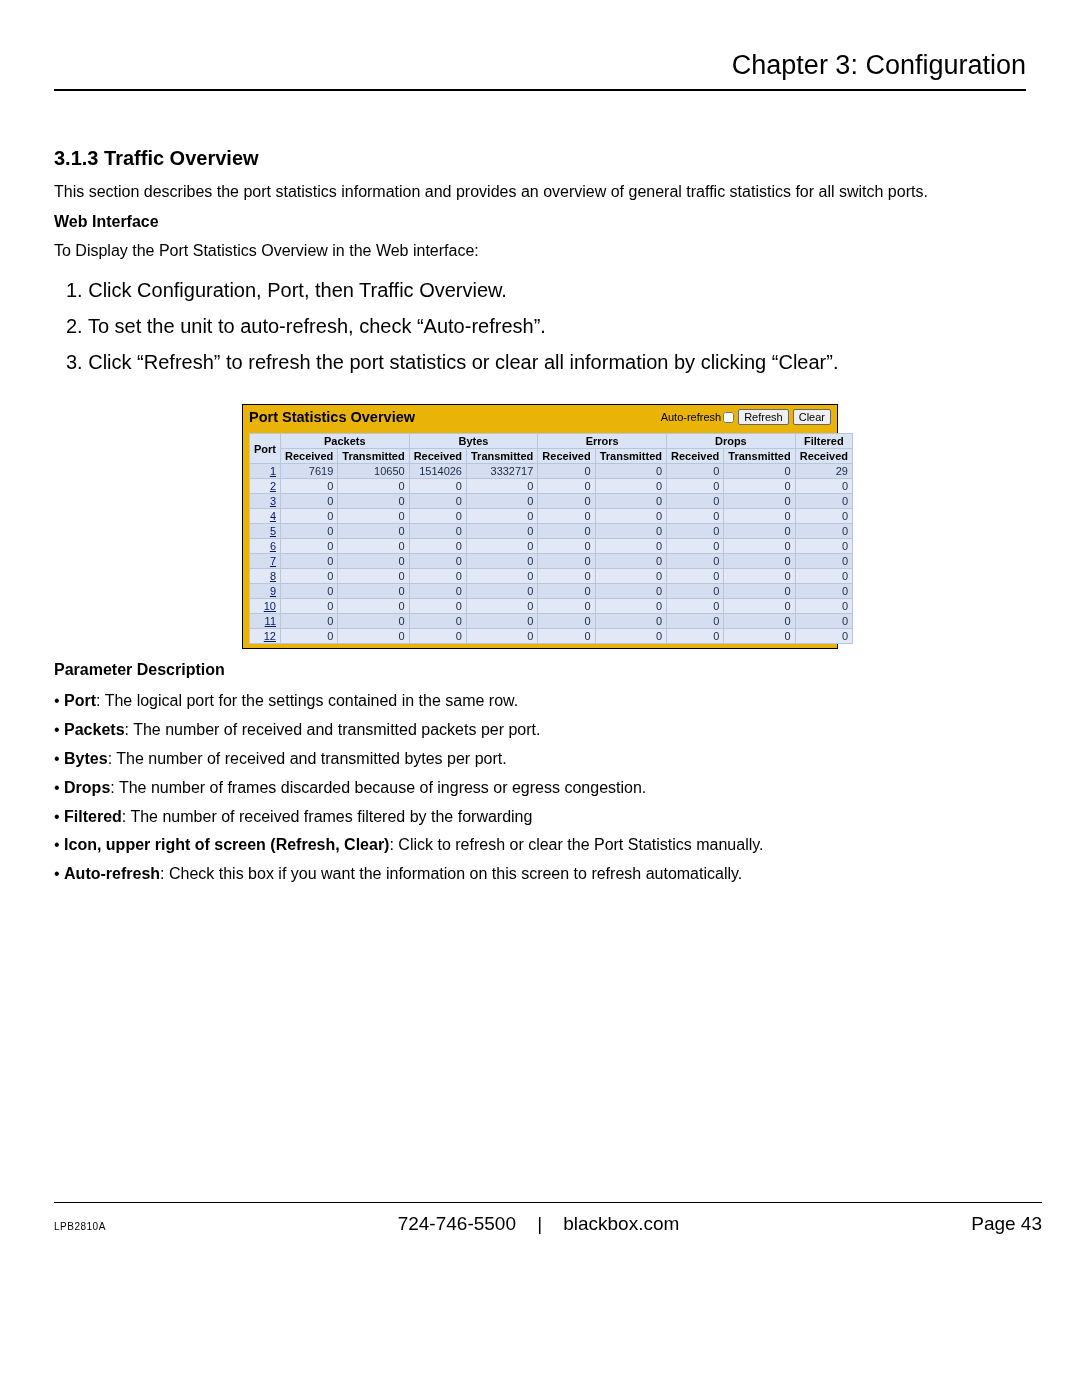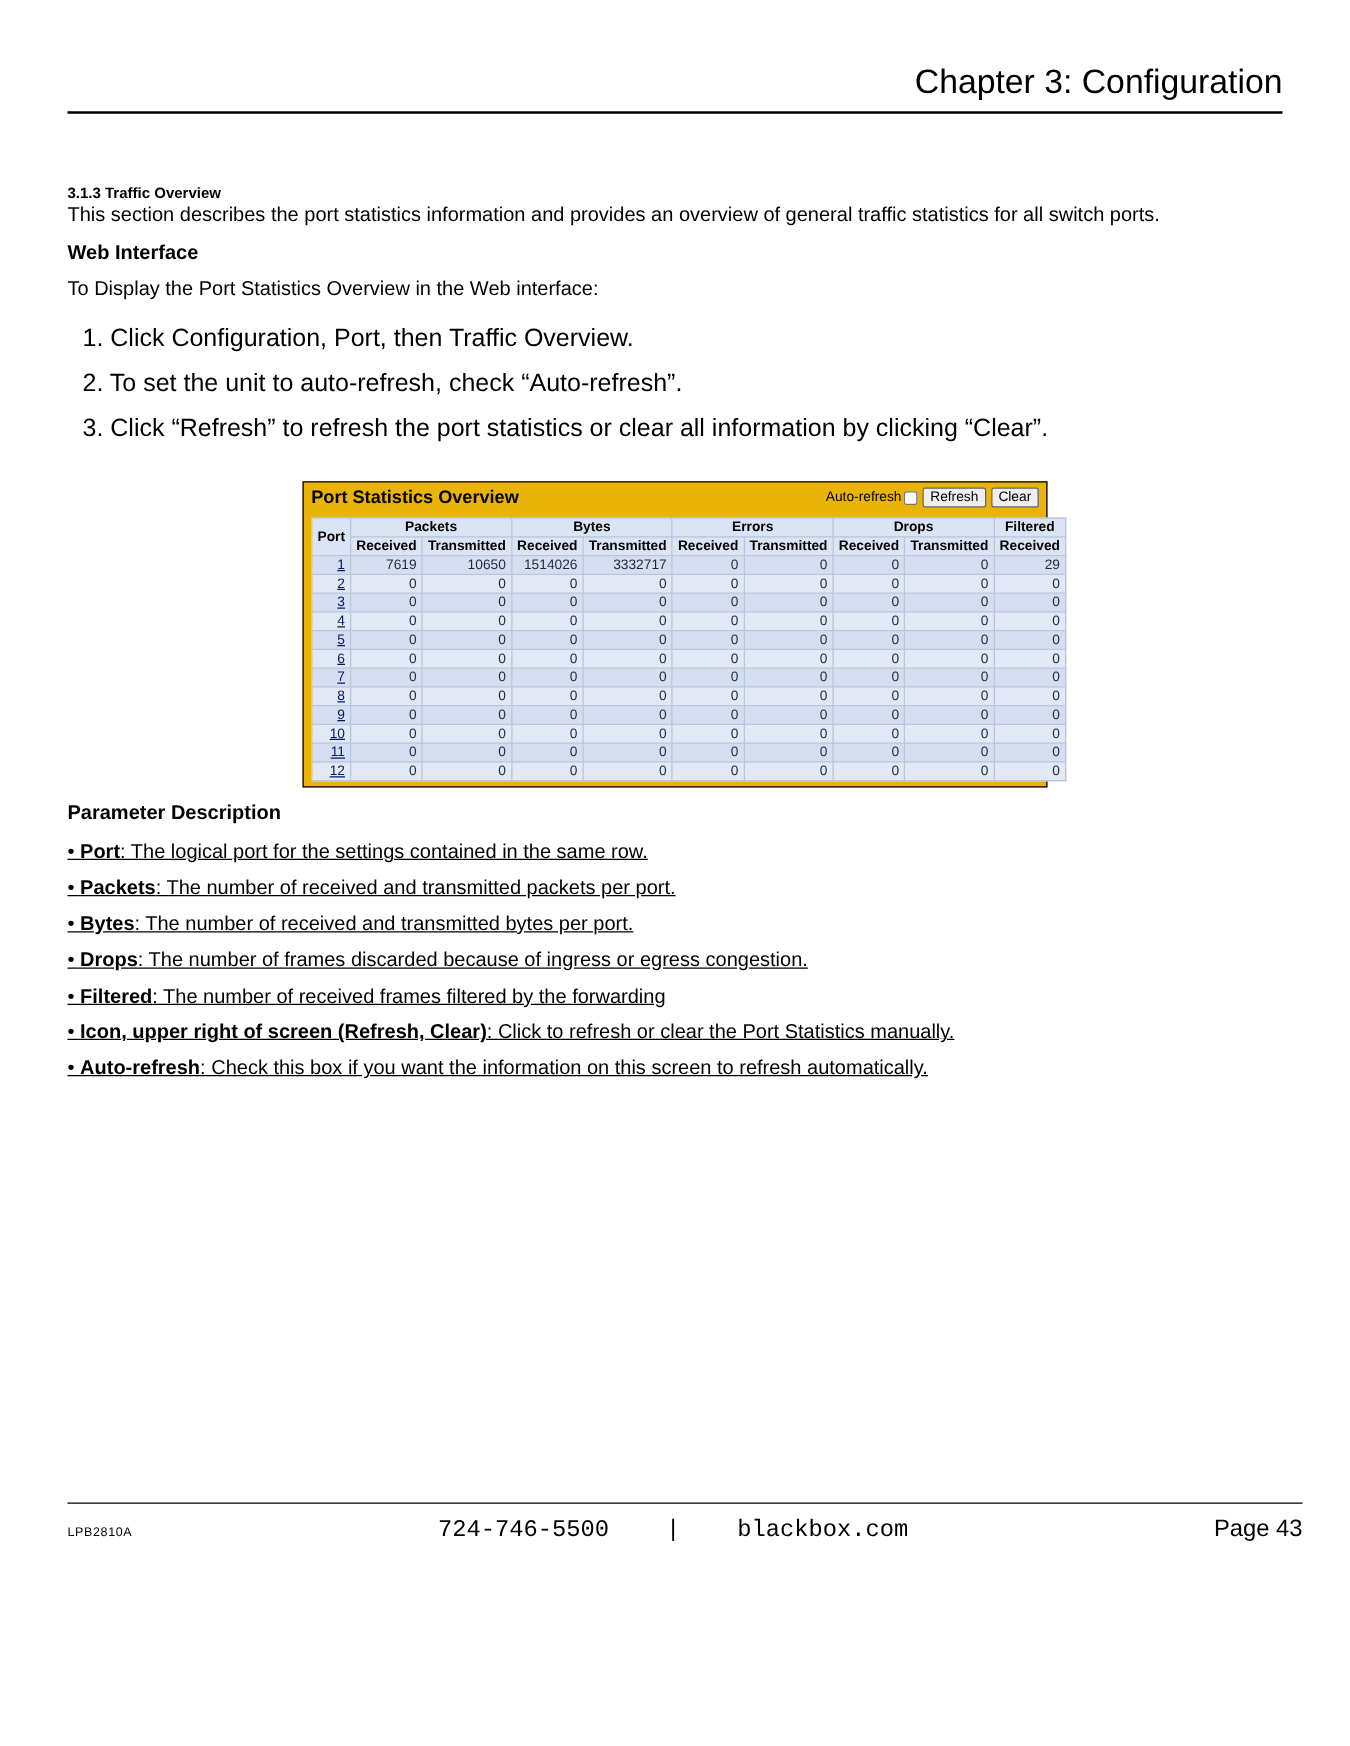--- a/index.html
+++ b/index.html
@@ -1,19 +1,19 @@
 <!DOCTYPE html>
 <html><head>
 <meta charset="utf-8">
 <style>
   * { box-sizing: border-box; margin: 0; padding: 0; }
   html, body { width: 1080px; height: 1397px; background: #fff; font-family: "Segoe UI", Arial, sans-serif; color: #000; }
   .page { width: 1080px; height: 1283px; position: relative; padding: 50px 54px 0 54px; }
   .chapter { text-align: right; font-size: 27px; color: #000; padding-bottom: 8px; border-bottom: 2px solid #000; margin-bottom: 56px; }
-  .sec-title { font-weight: 600; font-size: 12px; }
+  .sec-title { font-weight: 600; font-size: 20px; margin-bottom: 10px; }
   .body-text { font-size: 16px; line-height: 1.45; margin-bottom: 10px; }
   .sub-title { font-weight: 600; font-size: 16px; margin: 8px 0 8px 0; }
   .steps p { font-size: 20px; line-height: 1.8; margin-left: 12px; }
   .figure-wrap { margin: 24px 0 12px 0; display: flex; justify-content: center; }
   .screenshot { width: 596px; border: 1px solid #000; background: #eab308; font-family: Arial, sans-serif; font-size: 11px; }
   .ss-header { display: flex; align-items: center; padding: 4px 6px; }
   .ss-title { font-weight: bold; font-size: 14.5px; color: #000; flex: 1; }
   .ss-controls { display: flex; align-items: center; gap: 4px; font-size: 11px; }
   .ss-controls label { display: inline-flex; align-items: center; gap: 2px; }
   .ss-controls input[type=checkbox] { width: 11px; height: 11px; }
@@ -21,25 +21,25 @@
   table.stats { width: calc(100% - 12px); margin: 4px 6px; border-collapse: collapse; background: #dbe4f4; font-size: 11px; }
   table.stats th, table.stats td { border: 1px solid #b8c5da; padding: 1px 4px; }
   table.stats thead th { background: #dbe4f4; font-weight: bold; text-align: center; color: #000; }
   table.stats thead tr:nth-child(2) th { font-weight: bold; }
   table.stats tbody td { text-align: right; color: #1a2a44; }
   table.stats tbody td.portcell { text-align: right; }
   table.stats tbody td.portcell a { color: #001a66; text-decoration: underline; }
   table.stats tbody tr:nth-child(odd) td { background: #d5def0; }
   table.stats tbody tr:nth-child(even) td { background: #e2e8f6; }
   .caption { text-align: center; font-size: 15px; margin: 18px 0 16px 0; }
-  .param-list p { font-size: 16px; line-height: 1.8; text-decoration: underline; }
+  .param-list p { font-size: 16px; line-height: 1.8; }
   .param-list strong { font-weight: 700; }
   .footer { position: absolute; bottom: 48px; left: 54px; right: 38px; border-top: 1px solid #000; padding-top: 10px; display: flex; align-items: baseline; }
   .footer .model { font-size: 10px; letter-spacing: 0.5px; flex: 0 0 auto; }
-  .footer .center { flex: 1; text-align: center; font-size: 19px; font-family: Liberation Mono, monospace; }
+  .footer .center { flex: 1; text-align: center; font-size: 19px; }
   .footer .pg { font-size: 19px; flex: 0 0 auto; }
 </style>
 </head>
 <body>
 
 <div class="page">
   <div class="chapter">Chapter 3: Configuration</div>
 
   <div class="sec-title">3.1.3 Traffic Overview</div>
   <p class="body-text">This section describes the port statistics information and provides an overview of general traffic statistics for all switch ports.</p>

